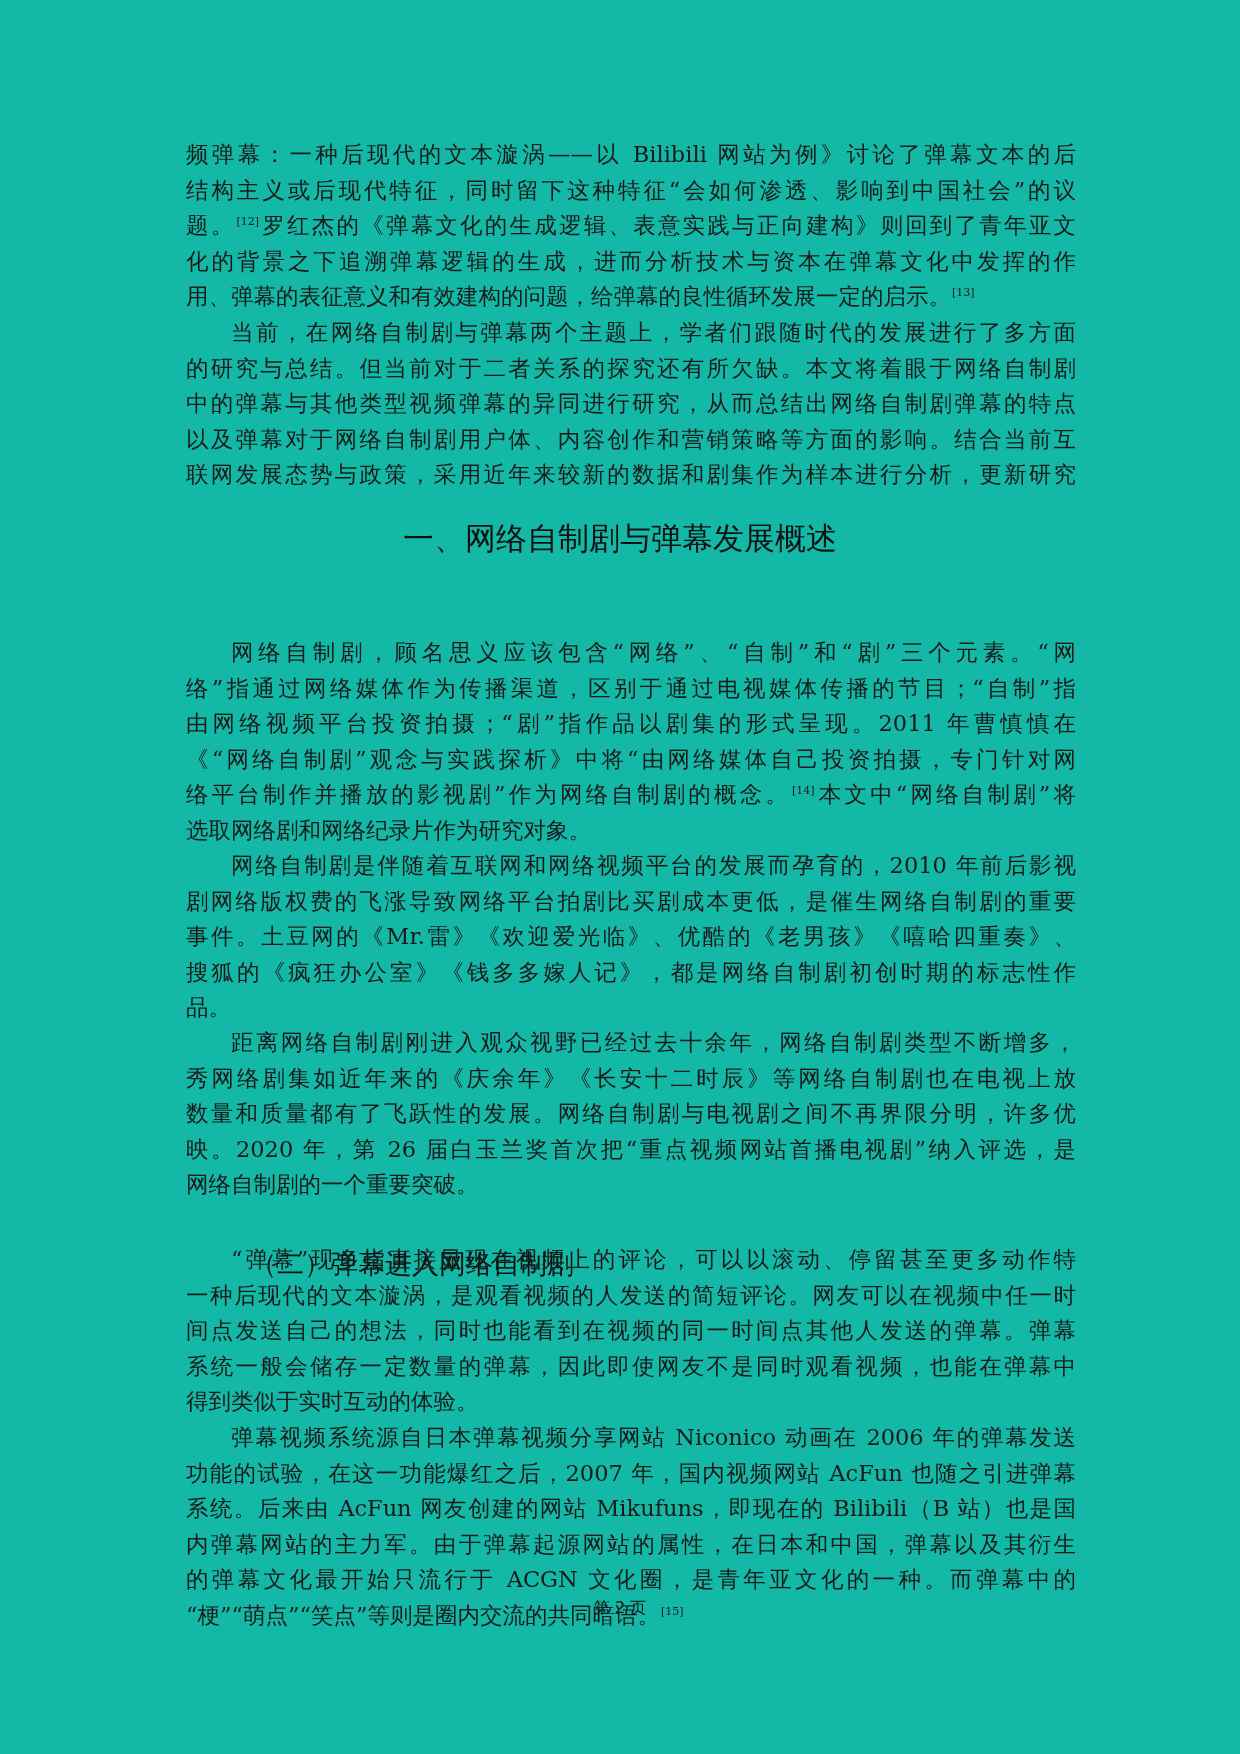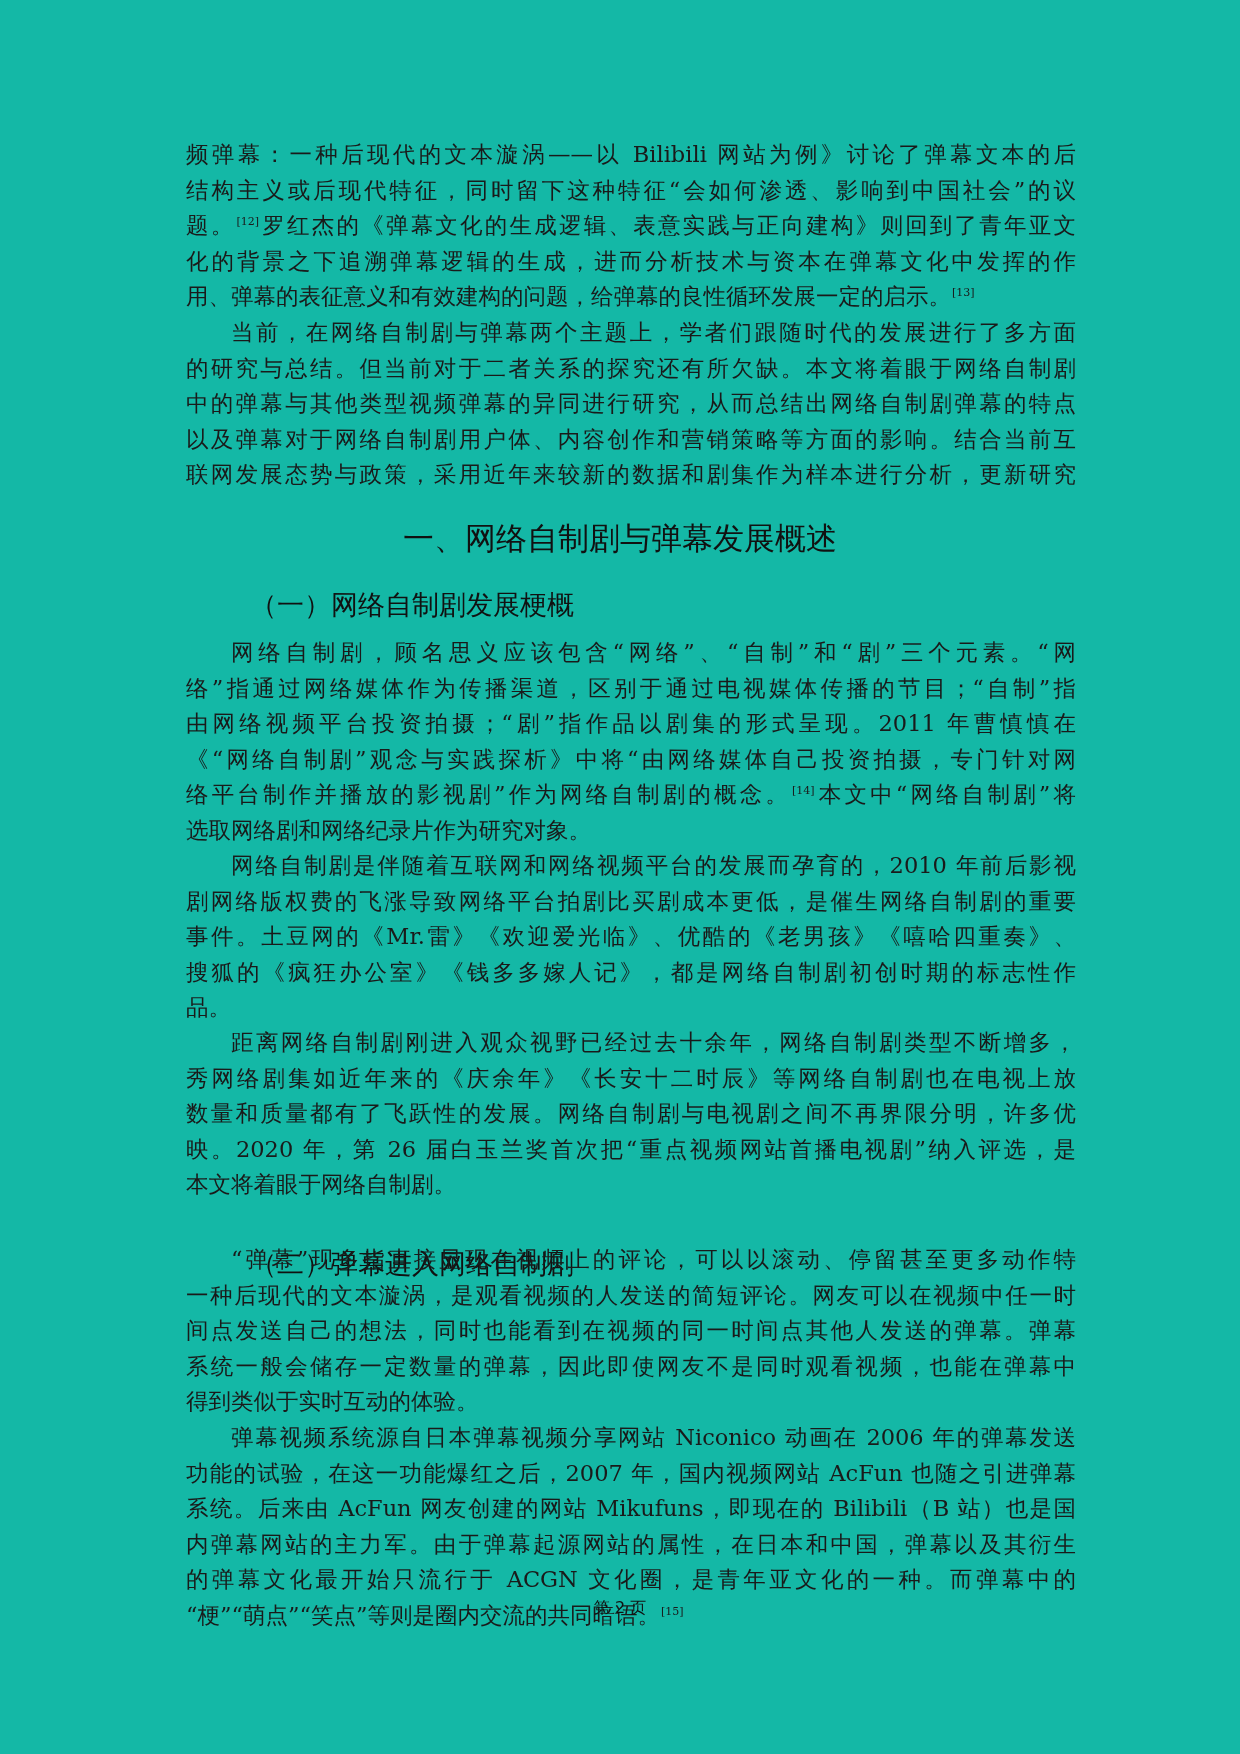--- a/index.html
+++ b/index.html
@@ -46,21 +46,20 @@
   <div class="body-text" style="top:315px;">
     <span class="line indent">当前，在网络自制剧与弹幕两个主题上，学者们跟随时代的发展进行了多方面</span>
     <span class="line">的研究与总结。但当前对于二者关系的探究还有所欠缺。本文将着眼于网络自制剧</span>
     <span class="line">中的弹幕与其他类型视频弹幕的异同进行研究，从而总结出网络自制剧弹幕的特点</span>
     <span class="line">以及弹幕对于网络自制剧用户体、内容创作和营销策略等方面的影响。结合当前互</span>
     <span class="line">联网发展态势与政策，采用近年来较新的数据和剧集作为样本进行分析，更新研究</span>
   </div>
 
   <div class="h1" style="top:518px;">一、网络自制剧与弹幕发展概述</div>
 
-  <div class="h2" style="top:587px;">（一）网络自制剧发展梗概</div>
 
   <div class="body-text" style="top:635px;">
     <span class="line indent">网络自制剧，顾名思义应该包含“网络”、“自制”和“剧”三个元素。“网</span>
     <span class="line">络”指通过网络媒体作为传播渠道，区别于通过电视媒体传播的节目；“自制”指</span>
     <span class="line">由网络视频平台投资拍摄；“剧”指作品以剧集的形式呈现。2011 年曹慎慎在</span>
     <span class="line">《“网络自制剧”观念与实践探析》中将“由网络媒体自己投资拍摄，专门针对网</span>
     <span class="line"><span>络平台制作并播放的影视剧”作为网络自制剧的概念。</span><sup class="ref">[14]</sup><span>本文中“网络自制剧”将</span></span>
     <span class="line last">选取网络剧和网络纪录片作为研究对象。</span>
   </div>
 
@@ -70,21 +69,21 @@
     <span class="line">事件。土豆网的《Mr.雷》《欢迎爱光临》、优酷的《老男孩》《嘻哈四重奏》、</span>
     <span class="line">搜狐的《疯狂办公室》《钱多多嫁人记》，都是网络自制剧初创时期的标志性作</span>
     <span class="line last">品。</span>
   </div>
 
   <div class="body-text" style="top:1025px;">
     <span class="line indent">距离网络自制剧刚进入观众视野已经过去十余年，网络自制剧类型不断增多，</span>
     <span class="line">秀网络剧集如近年来的《庆余年》《长安十二时辰》等网络自制剧也在电视上放</span>
     <span class="line">数量和质量都有了飞跃性的发展。网络自制剧与电视剧之间不再界限分明，许多优</span>
     <span class="line">映。2020 年，第 26 届白玉兰奖首次把“重点视频网站首播电视剧”纳入评选，是</span>
-    <span class="line last">本文将着眼于网络自制剧。</span>
+    <span class="line last">网络自制剧的一个重要突破。</span>
   </div>
 
   <div class="h2" style="top:1246px;">（二）弹幕进入网络自制剧</div>
 
   <div class="body-text" style="top:1242px;">
     <span class="line indent">“弹幕”现多指直接显现在视频上的评论，可以以滚动、停留甚至更多动作特</span>
     <span class="line">一种后现代的文本漩涡，是观看视频的人发送的简短评论。网友可以在视频中任一时</span>
     <span class="line">间点发送自己的想法，同时也能看到在视频的同一时间点其他人发送的弹幕。弹幕</span>
     <span class="line">系统一般会储存一定数量的弹幕，因此即使网友不是同时观看视频，也能在弹幕中</span>
     <span class="line last">得到类似于实时互动的体验。</span>

